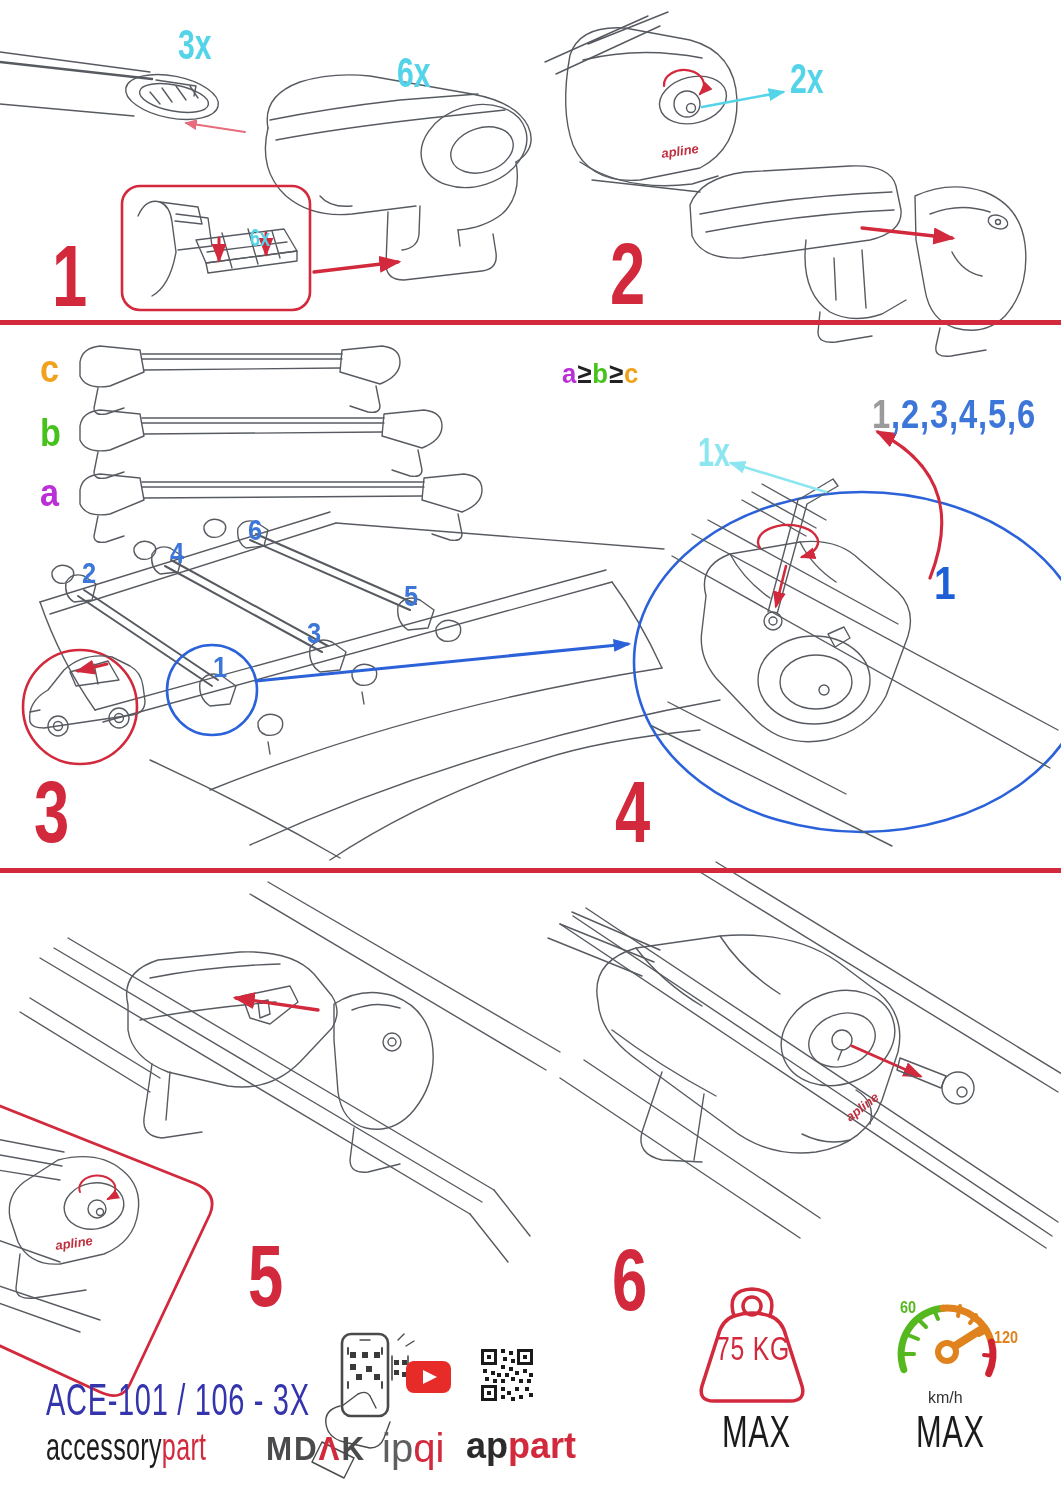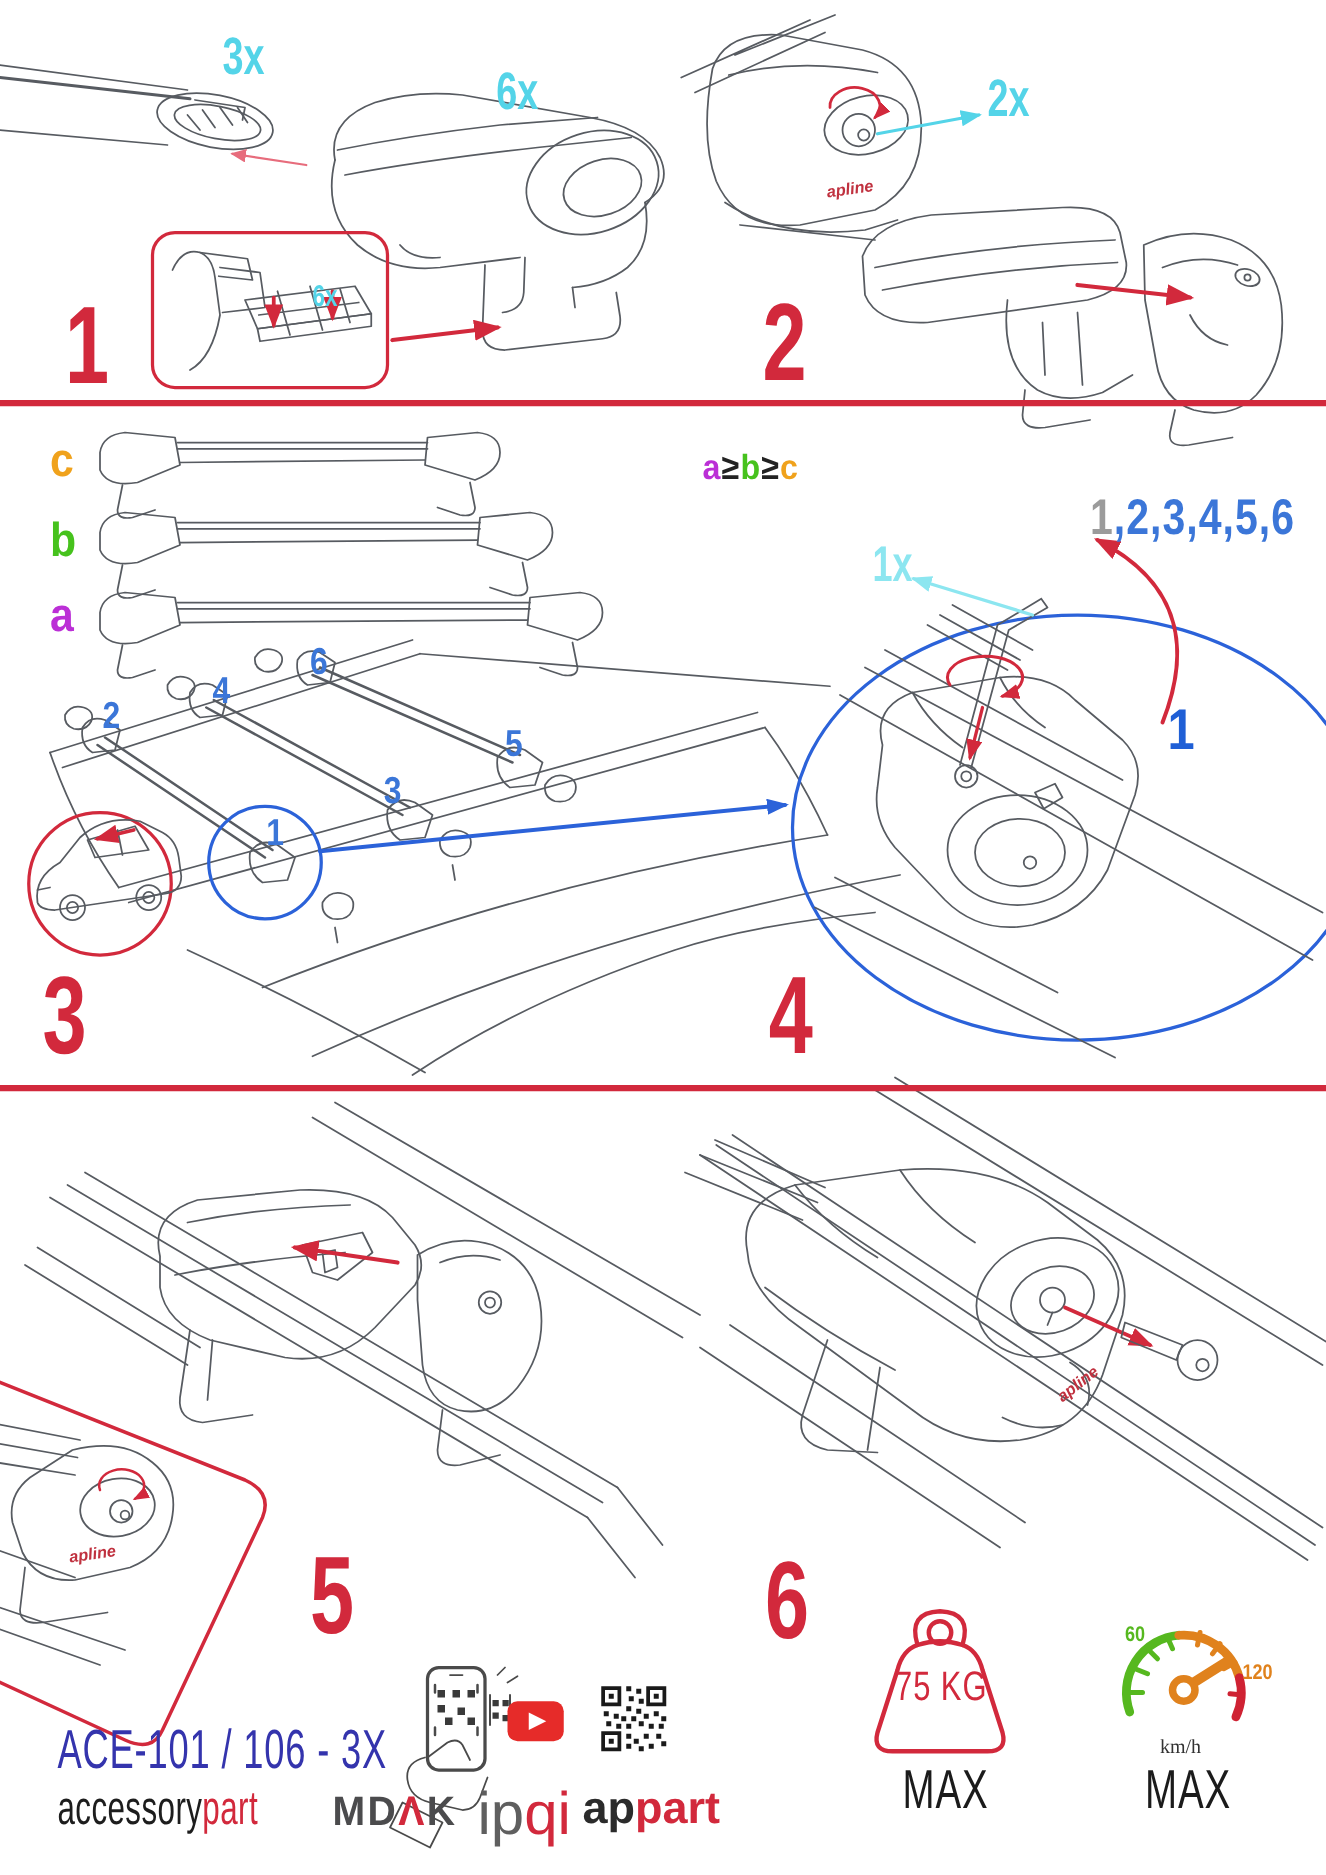--- a/index.html
+++ b/index.html
@@ -14,26 +14,26 @@
   .posnum{font-size:30px;font-weight:700;color:#3b76d8;transform:scaleX(.85);}
   .barletter{font-size:38px;font-weight:700;transform:scaleX(.9);}
   .rel{font-size:28px;font-weight:700;transform:scaleX(.92);letter-spacing:1px;}
   .rel .dk{color:#222;}
   .seq{font-size:40px;font-weight:700;transform:scaleX(.82);letter-spacing:1px;}
   .callout1{font-size:46px;font-weight:700;color:#1f5fd6;transform:scaleX(.85);}
   .model{font-size:44px;font-weight:400;color:#3434ad;transform:scaleX(.66);letter-spacing:1px;}
   .brand{font-size:38px;font-weight:400;transform:scaleX(.66);letter-spacing:.5px;color:#1d1d1d;}
   .brand .red, .red-txt{color:#d2293c;}
   .mdak{font-size:33px;font-weight:700;color:#4b4b4d;letter-spacing:2px;transform:scaleX(.95);}
-  .ipqi{font-size:48px;font-weight:400;color:#5f5f5f;text-align:right;}
+  .ipqi{font-size:40px;font-weight:400;color:#5f5f5f;text-align:right;}
   .apline{font-size:36px;font-weight:700;color:#2b2b2b;}
   .kg{font-size:33px;font-weight:400;color:#d2293c;transform:scaleX(.75);letter-spacing:1px;}
   .max{font-size:44px;font-weight:400;color:#1b1b1b;transform:scaleX(.7);letter-spacing:1px;}
   .gnum{font-size:17px;font-weight:700;transform:scaleX(.85);}
-  .kmh{font-size:16px;font-weight:400;color:#333;font-family:Liberation Serif, serif;}
+  .kmh{font-size:16px;font-weight:400;color:#333;}
   .divider{position:absolute;left:0;width:1061px;height:5px;background:#d2293c;}
 </style>
 </head>
 <body>
 
 <div class="page">
 
   <svg class="art" width="1061" height="1500" viewBox="0 0 1061 1500">
     <defs>
       <marker id="mr" markerWidth="7" markerHeight="6" refX="5.5" refY="2.5" orient="auto">

